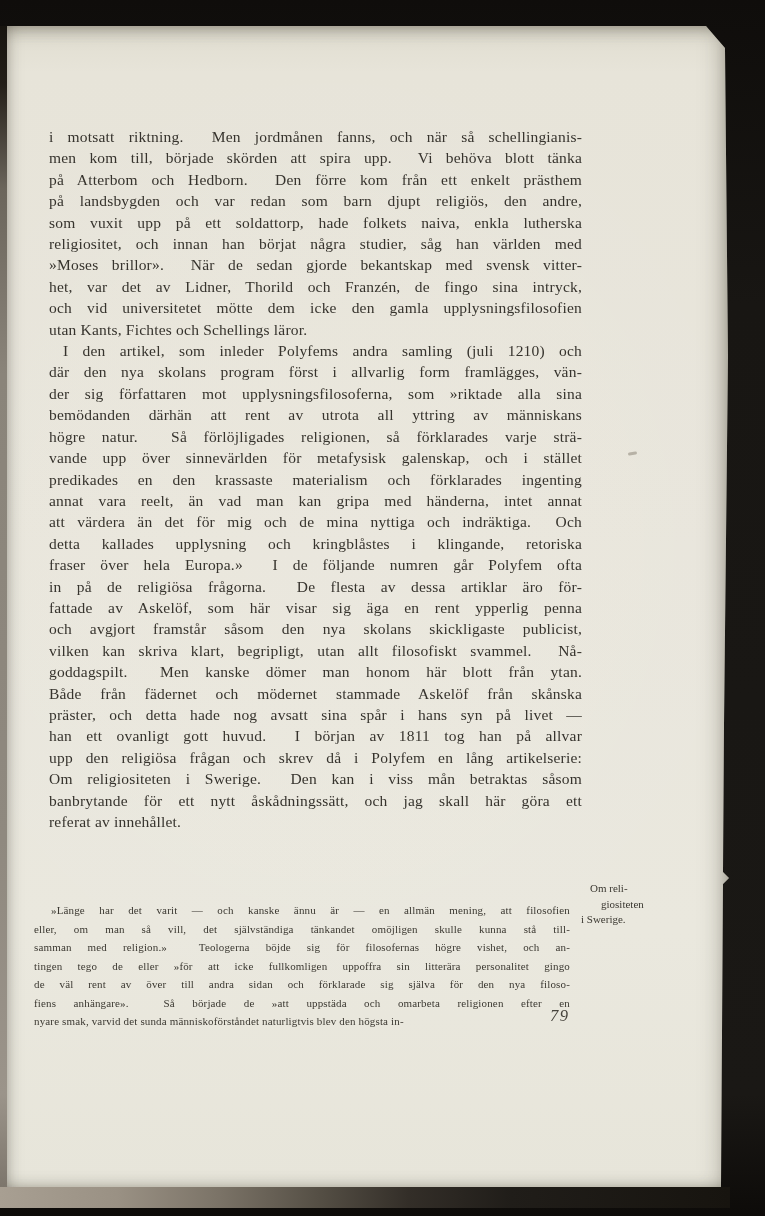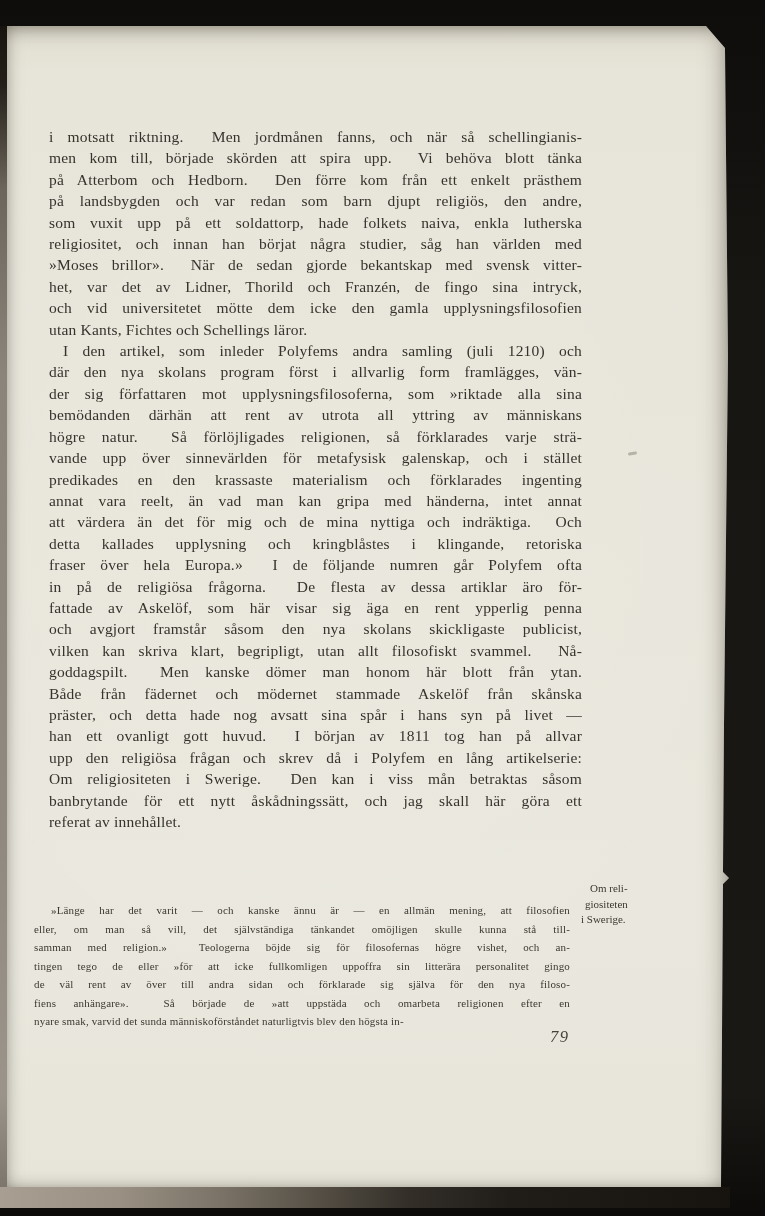--- a/index.html
+++ b/index.html
@@ -45,23 +45,23 @@
   .fn{
     position:absolute;left:27px;top:875px;width:536px;
     font-size:11px;line-height:18.5px;color:#3b3831;letter-spacing:.15px;
   }
   .fn .ln.ind{text-indent:17px;}
   .mn{
     position:absolute;left:574px;top:855px;width:92px;
     font-size:11px;line-height:15.6px;color:#3b3831;
   }
   .mn div:nth-child(1){padding-left:9px;}
-  .mn div:nth-child(2){padding-left:4px;}
+  .mn div:nth-child(2){padding-left:4px;margin-left:16px;}
   .pgnum{
-    position:absolute;left:543px;top:1001px;width:40px;
+    position:absolute;left:543px;top:980px;width:40px;
     font-size:16.5px;font-style:italic;letter-spacing:1.5px;color:#45423b;
   }
   .speck{
     position:absolute;left:621px;top:426px;width:9px;height:3px;
     background:#b7b2a6;border-radius:2px;transform:rotate(-8deg);
   }
 </style>
 </head>
 <body>
 

